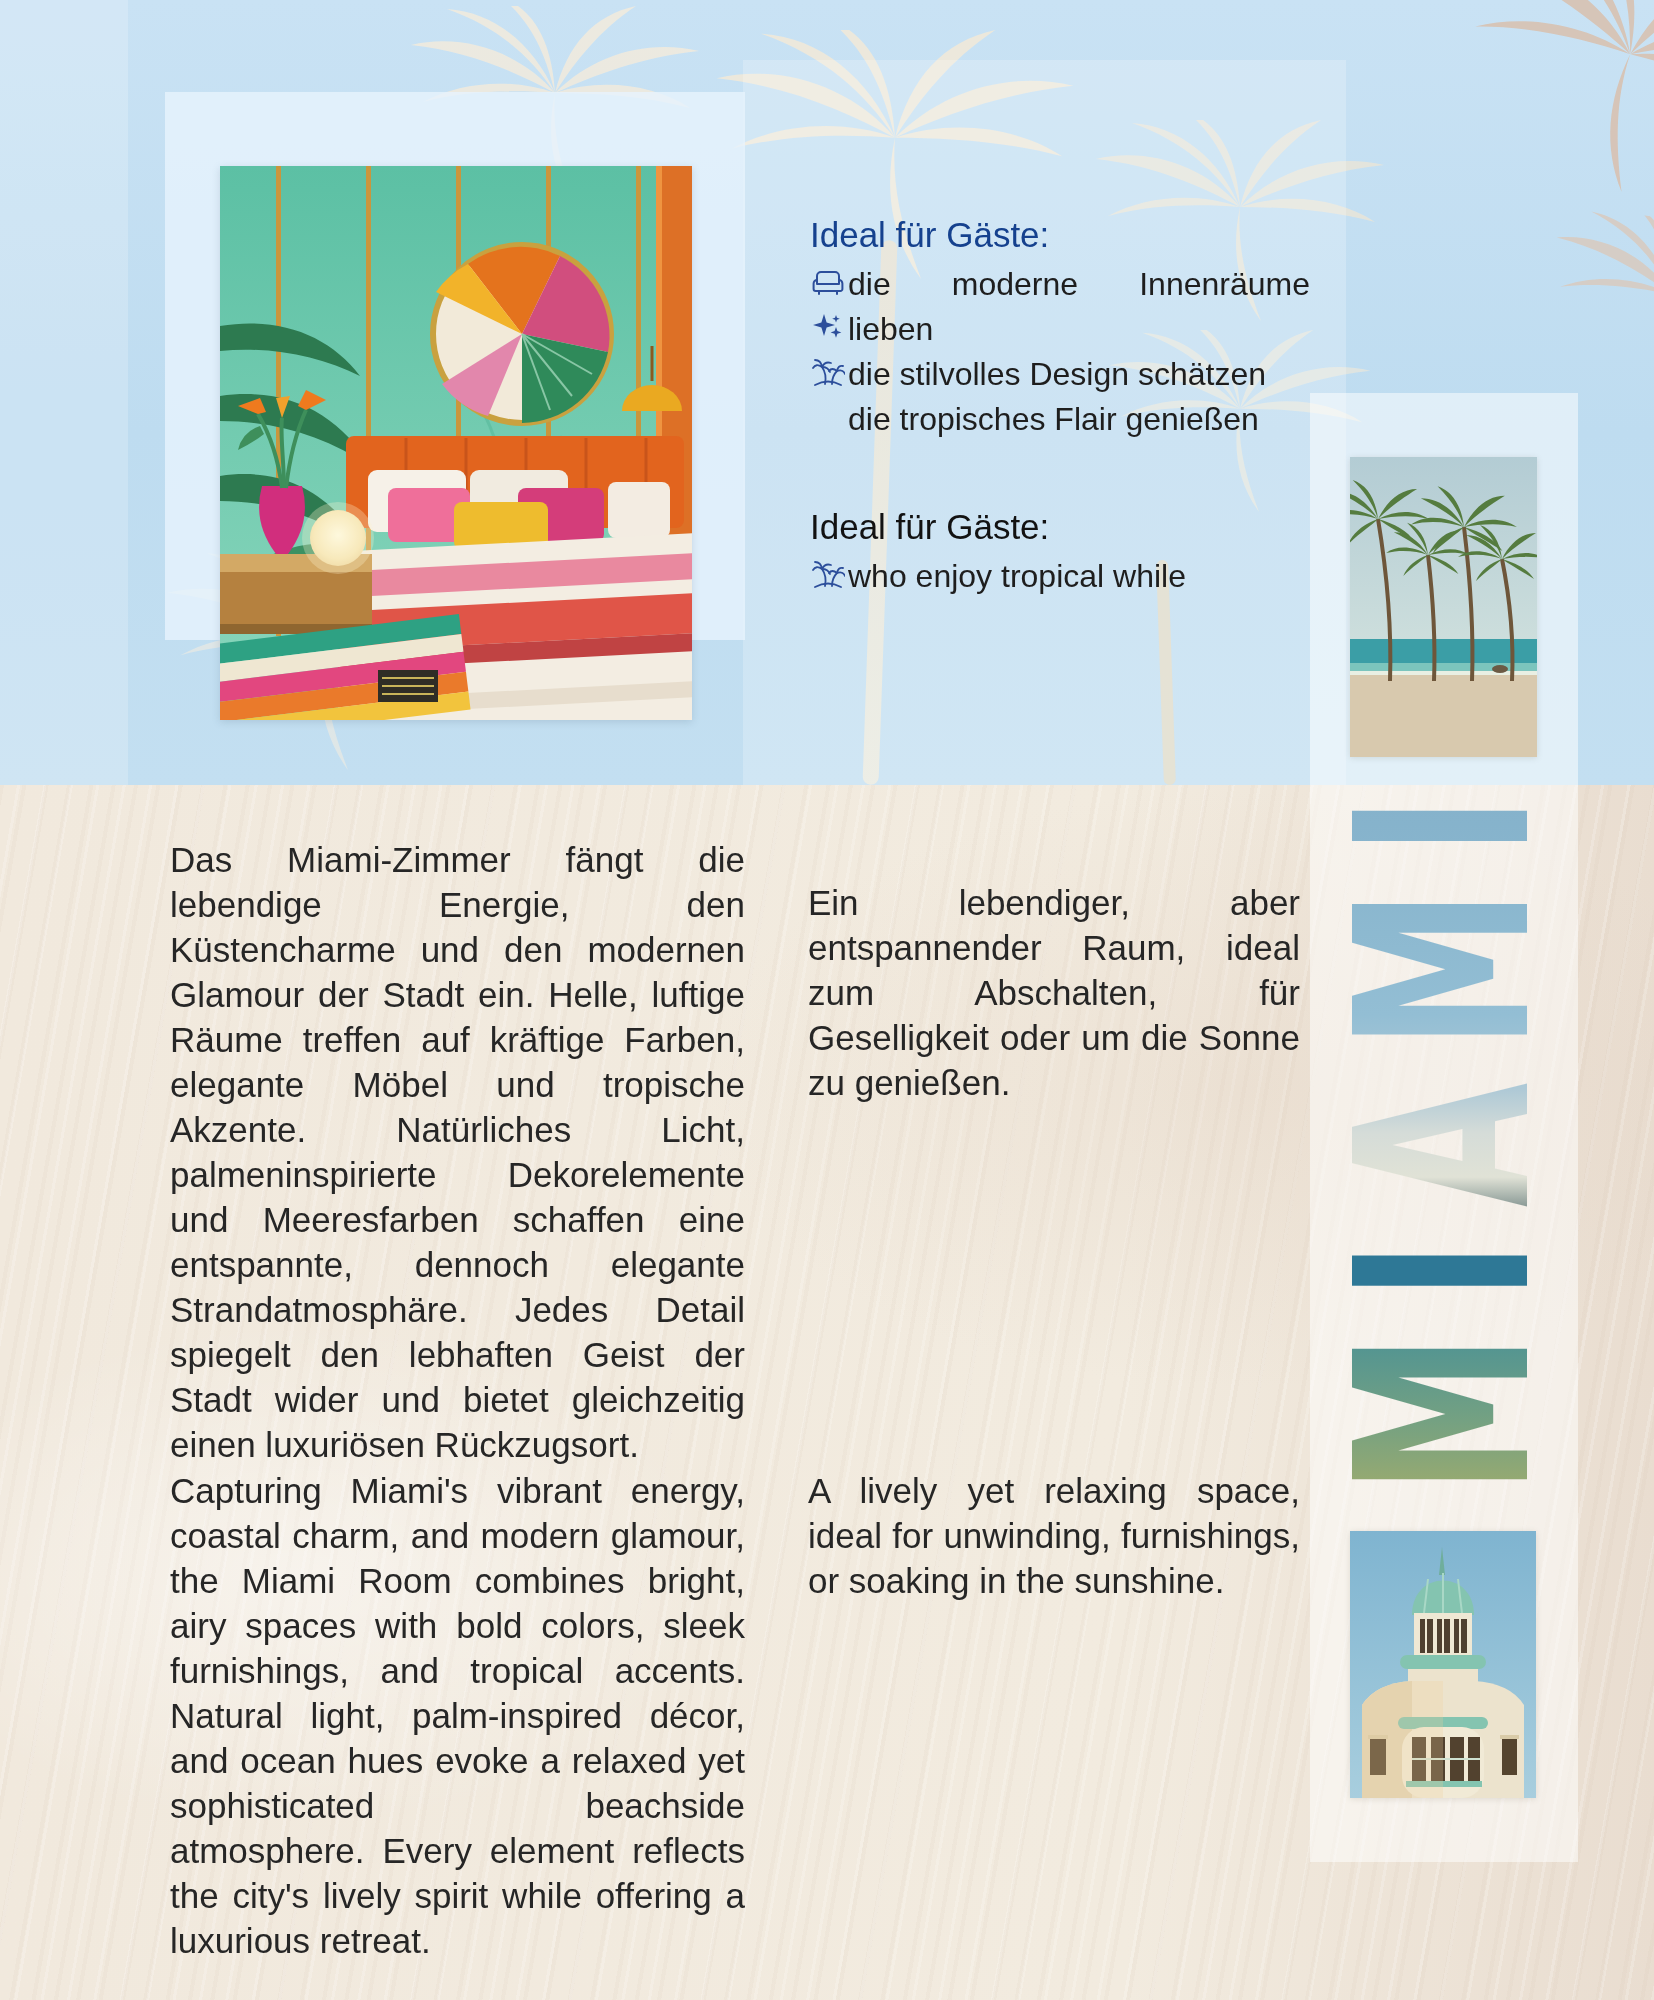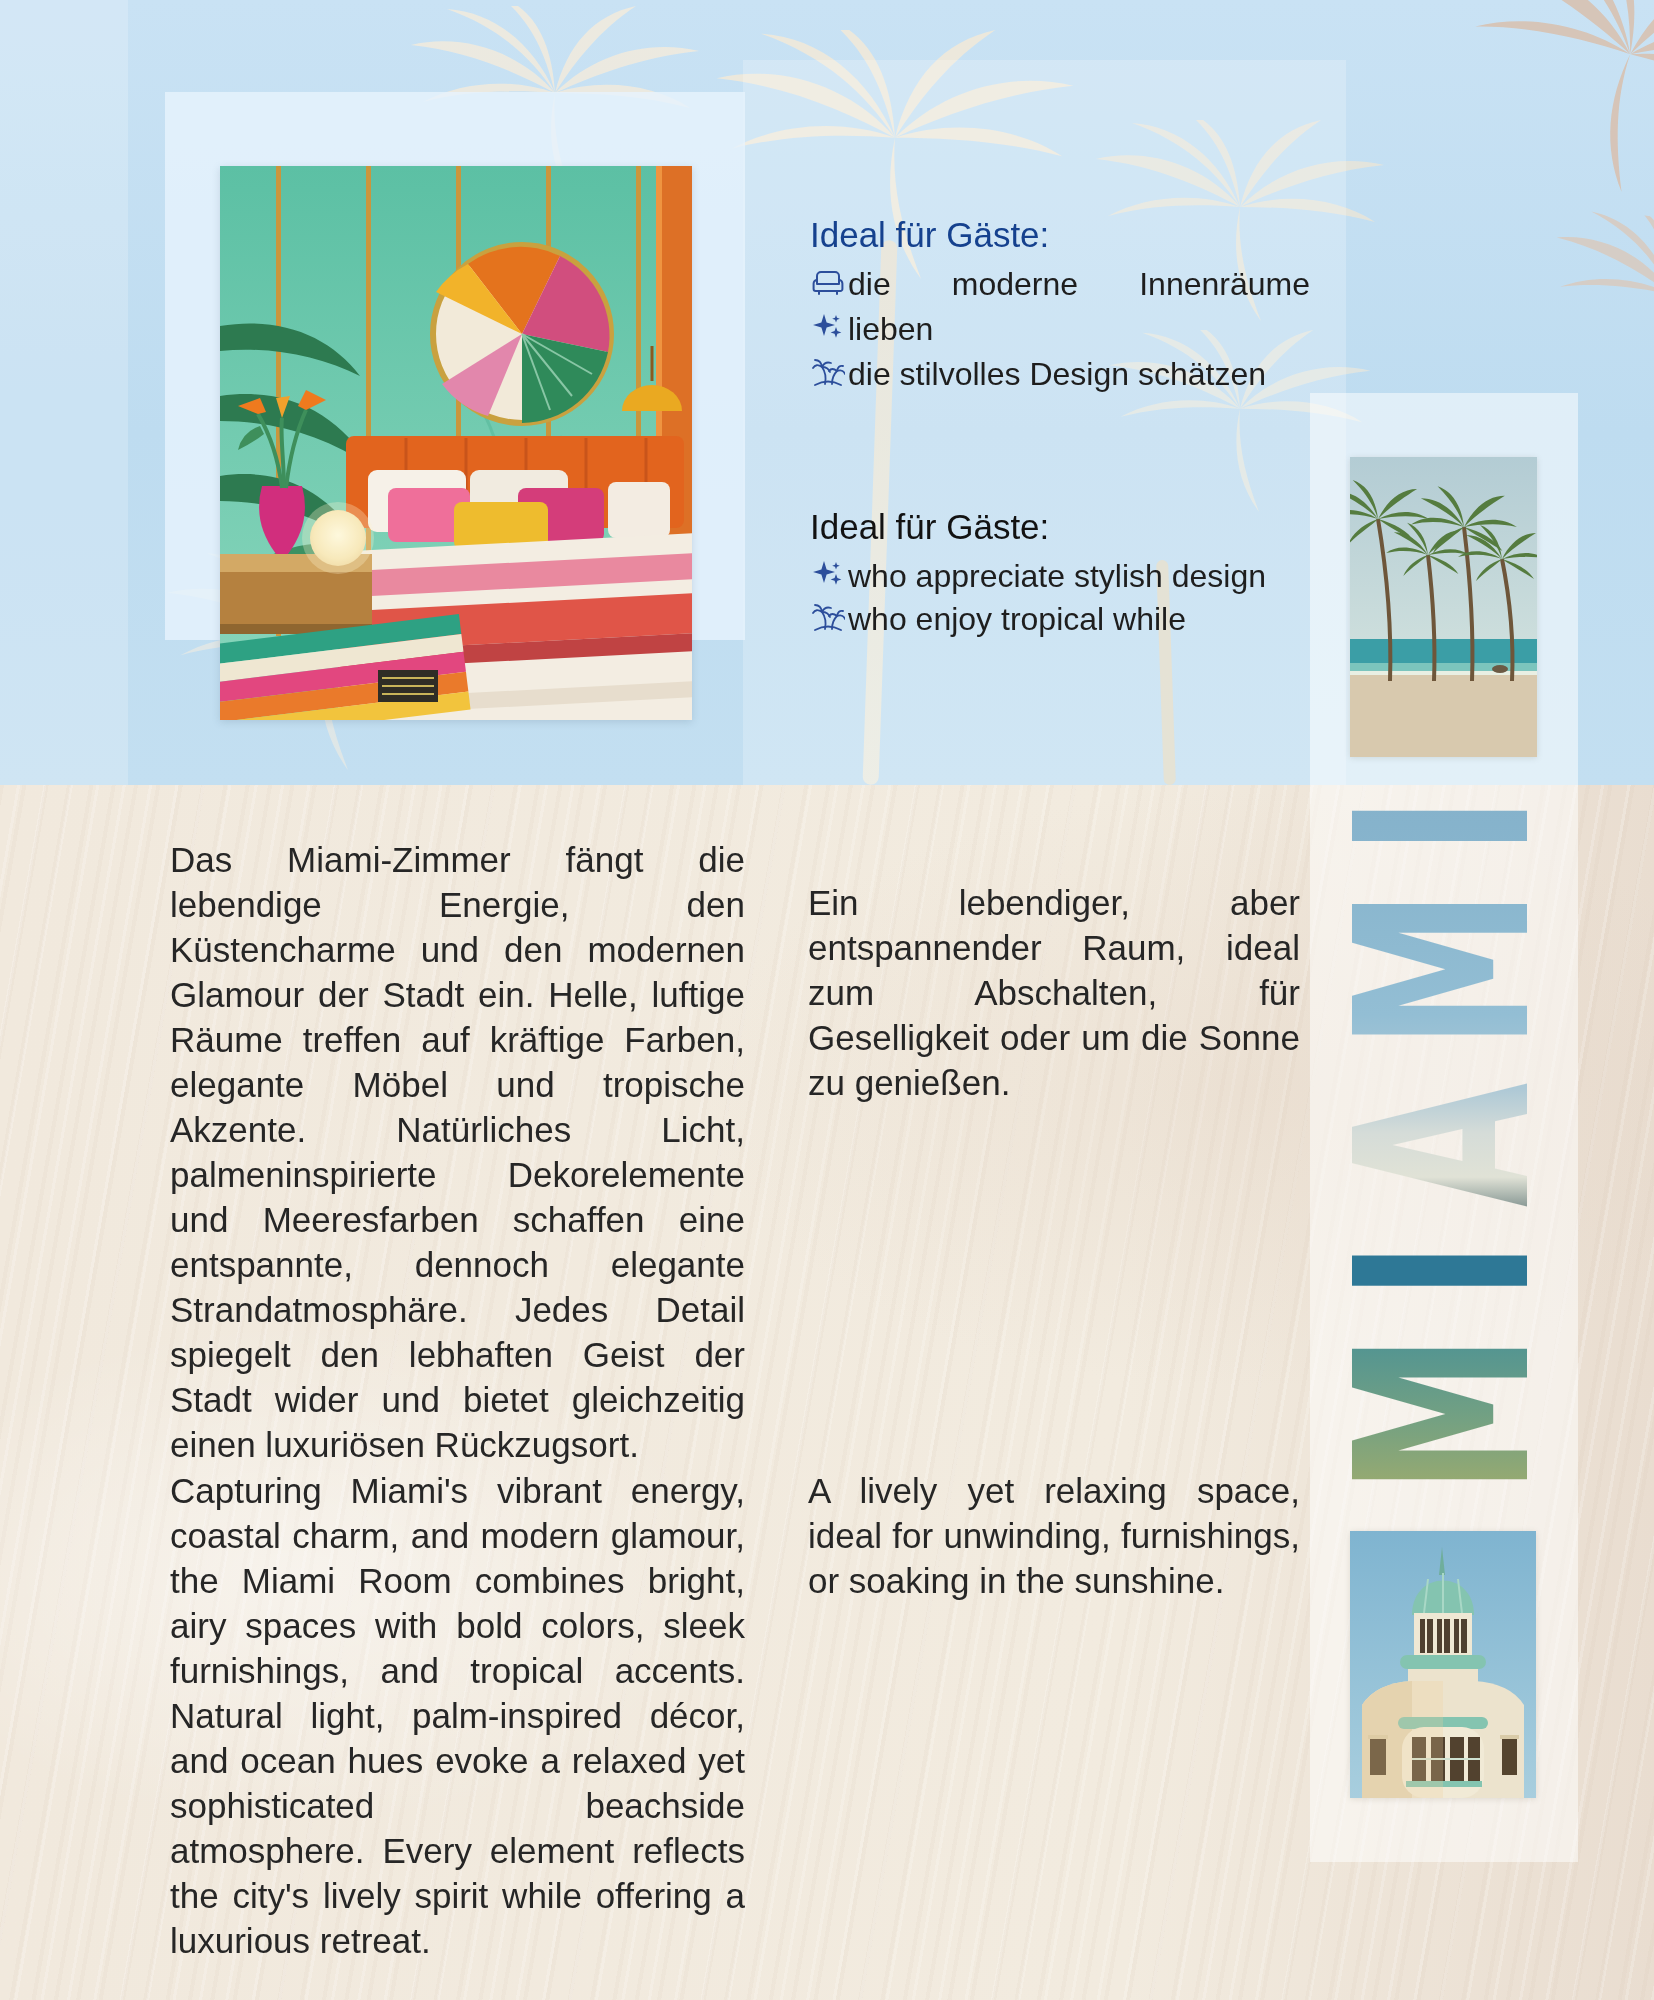--- a/index.html
+++ b/index.html
@@ -272,34 +272,28 @@
           <svg width="34" height="32" viewBox="0 0 34 32" fill="none" stroke="#2c4e9b" stroke-width="1.8" stroke-linecap="round">
             <path d="M4 28 q13 -7 26 0"></path>
             <path d="M14 27 q2 -10 -3 -17"></path>
             <path d="M11 10 q-6 -4 -9 1 M11 10 q-1 -7 -7 -7 M11 10 q3 -6 9 -4 M11 10 q6 0 8 5"></path>
             <path d="M21 27 q0 -8 5 -13"></path>
             <path d="M26 14 q-5 -4 -8 0 M26 14 q1 -6 6 -5 M26 14 q6 -2 8 3"></path>
           </svg>
         </span>
         <span class="li-text">die stilvolles Design schätzen</span>
       </div>
+      <div class="li-row">
+        <span class="li-icon"></span>
+        <span class="li-text">die tropisches Flair genießen</span>
+      </div>
     </div>
 
     <div class="glist glist-en">
       <h3>Ideal für Gäste:</h3>
-      <div class="li-row">
-        <span class="li-icon">
-          <svg width="32" height="32" viewBox="0 0 32 32" fill="#2c4e9b">
-            <path d="M12 2 L14.6 10.4 L23 13 L14.6 15.6 L12 24 L9.4 15.6 L1 13 L9.4 10.4 Z"></path>
-            <path d="M24 15 l1.4 4 4 1.4 -4 1.4 -1.4 4 -1.4 -4 -4 -1.4 4 -1.4 z"></path>
-            <path d="M24 3 l1 2.8 2.8 1 -2.8 1 -1 2.8 -1 -2.8 -2.8 -1 2.8 -1 z"></path>
-          </svg>
-        </span>
-        <span class="li-text">who appreciate stylish design</span>
-      </div>
       <div class="li-row">
         <span class="li-icon">
           <svg width="34" height="32" viewBox="0 0 34 32" fill="none" stroke="#2c4e9b" stroke-width="1.8" stroke-linecap="round">
             <path d="M4 28 q13 -7 26 0"></path>
             <path d="M14 27 q2 -10 -3 -17"></path>
             <path d="M11 10 q-6 -4 -9 1 M11 10 q-1 -7 -7 -7 M11 10 q3 -6 9 -4 M11 10 q6 0 8 5"></path>
             <path d="M21 27 q0 -8 5 -13"></path>
             <path d="M26 14 q-5 -4 -8 0 M26 14 q1 -6 6 -5 M26 14 q6 -2 8 3"></path>
           </svg>
         </span>

